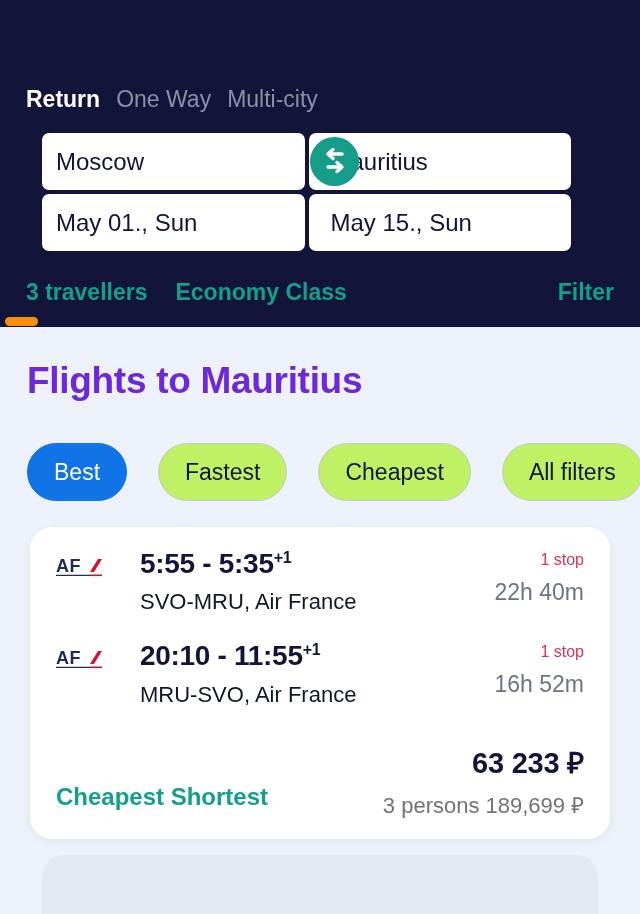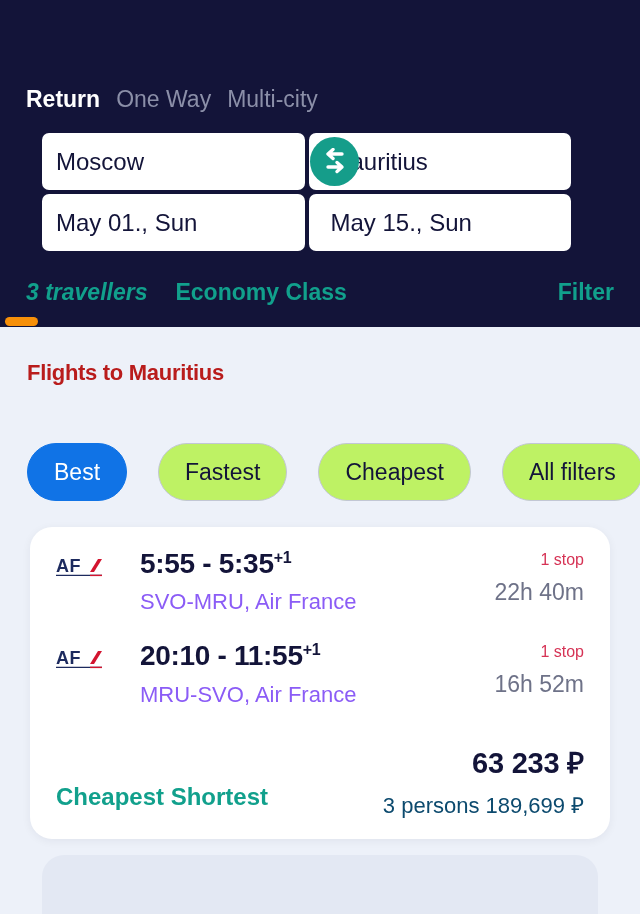--- a/index.html
+++ b/index.html
@@ -135,21 +135,21 @@
     display: flex;
     align-items: baseline;
   }
   .opt {
     font-size: 23px;
     color: #11a08c;
     font-weight: bold;
     cursor: pointer;
     white-space: nowrap;
   }
-  .opt.travellers { margin-right: 28px; font-style: italic; }
+  .opt.travellers { margin-right: 28px; }
   .opt.filter { margin-left: auto; }
 
   
   .progress-bar {
     position: absolute;
     left: 5px;
     top: 317px;
     width: 33px;
     height: 9px;
     border-radius: 5px;
@@ -161,23 +161,23 @@
     position: relative;
     width: 640px;
     height: 587px;
     background: #edf1f9;
   }
 
   .page-title {
     position: absolute;
     left: 27px;
     top: 33px;
-    font-size: 22px;
-    font-weight: bold;
-    color: #b91c1c;
+    font-size: 37px;
+    font-weight: bold;
+    color: #6d28d9;
     letter-spacing: -0.3px;
   }
 
   .chips {
     position: absolute;
     left: 27px;
     top: 116px;
     display: flex;
     gap: 31px;
   }
@@ -250,21 +250,21 @@
   }
   .leg-times sup {
     font-size: 16px;
     font-weight: bold;
     vertical-align: super;
     line-height: 0;
   }
   .leg-sub {
     margin-top: 11px;
     font-size: 22px;
-    color: #8b5cf6;
+    color: #0f172a;
     white-space: nowrap;
   }
 
   .leg-right {
     flex: 0 0 auto;
     text-align: right;
     padding-top: 2px;
   }
   .leg-stops {
     font-size: 16px;
@@ -295,21 +295,21 @@
   .price-main {
     font-size: 29px;
     font-weight: bold;
     color: #131439;
     letter-spacing: -0.2px;
     white-space: nowrap;
   }
   .price-sub {
     margin-top: 8px;
     font-size: 22px;
-    color: #0c4a6e;
+    color: #737373;
     white-space: nowrap;
   }
 </style>
 </head>
 <body>
 
 <div class="screen">
 
   <div class="header">
 

